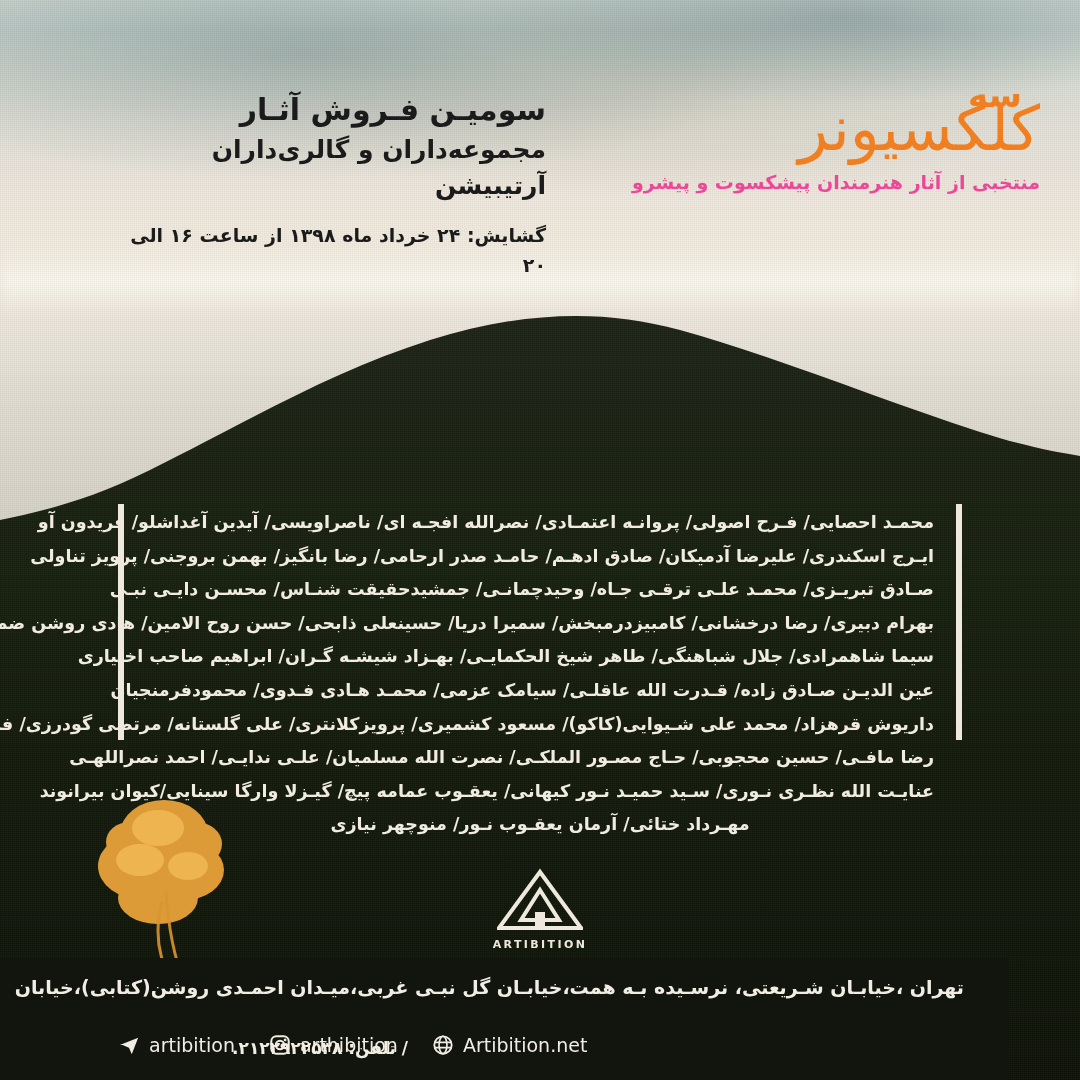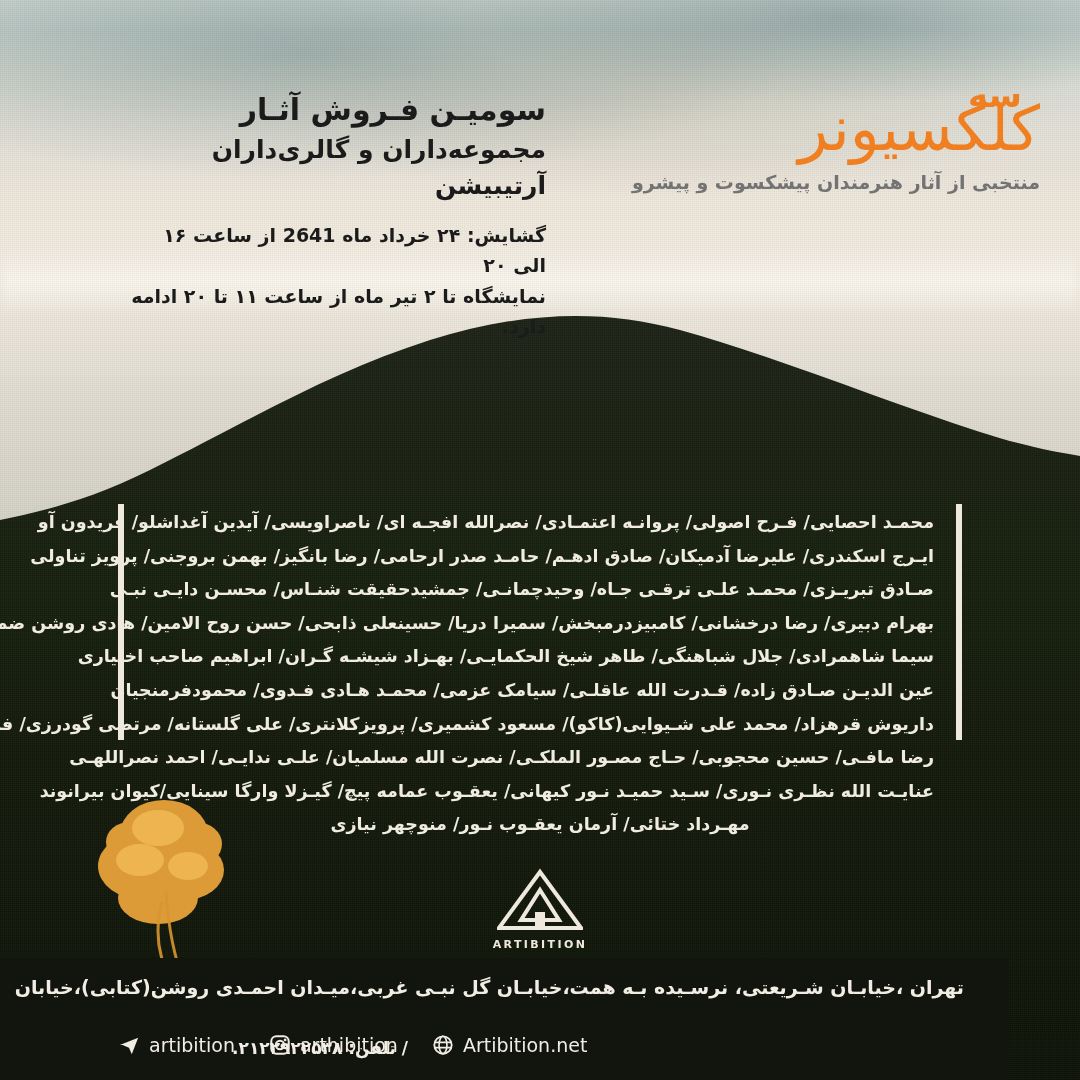--- a/index.html
+++ b/index.html
@@ -75,21 +75,21 @@
   }
   .title-small-top{
     color:#f07f22;
     font-size:34px;
     font-weight:bold;
     line-height:1;
     margin-bottom:-14px;
     margin-right:18px;
   }
   .title-sub{
-    color:#737373;
+    color:#ec4899;
     font-size:19px;
     font-weight:bold;
     margin-top:10px;
     line-height:1.3;
   }
   
   .info-block{
     position:absolute;left:126px;top:88px;width:420px;
     text-align:right;direction:rtl;color:#1b1b1b;
   }
@@ -189,22 +189,21 @@
   <div class="title-block">
     <div class="title-small-top">سه</div>
     <div class="title-main">کلکسیونر</div>
     <div class="title-sub">منتخبی از آثار هنرمندان پیشکسوت و پیشرو</div>
   </div>
 
   <div class="info-block">
     <div class="info-line1">سومیـن فـروش آثـار</div>
     <div class="info-line2">مجموعه‌داران و گالری‌داران آرتیبیشن</div>
     <div class="info-dates">
-      <div>گشایش: ۲۴ خرداد ماه 2641 از ساعت ۱۶ الی ۲۰</div>
-      <div>نمایشگاه تا ۲ تیر ماه از ساعت ۱۱ تا ۲۰ ادامه دارد.</div>
+      <div>گشایش: ۲۴ خرداد ماه ۱۳۹۸ از ساعت ۱۶ الی ۲۰</div>
     </div>
   </div>
 
   <div class="artists">
     <div class="artists-inner">
       <div class="bar bar-right"></div>
       <div class="bar bar-left"></div>
       <div class="artist-line">محمـد احصایی/ فـرح اصولی/ پروانـه اعتمـادی/ نصرالله افجـه ای/ ناصراویسی/ آیدین آغداشلو/ فریدون آو</div>
       <div class="artist-line">ایـرج اسکندری/ علیرضا آدمیکان/ صادق ادهـم/ حامـد صدر ارحامی/ رضا بانگیز/ بهمن بروجنی/ پرویز تناولی</div>
       <div class="artist-line">صـادق تبریـزی/ محمـد علـی ترقـی جـاه/ وحیدچمانـی/ جمشیدحقیقت شنـاس/ محسـن دایـی نبـی</div>

